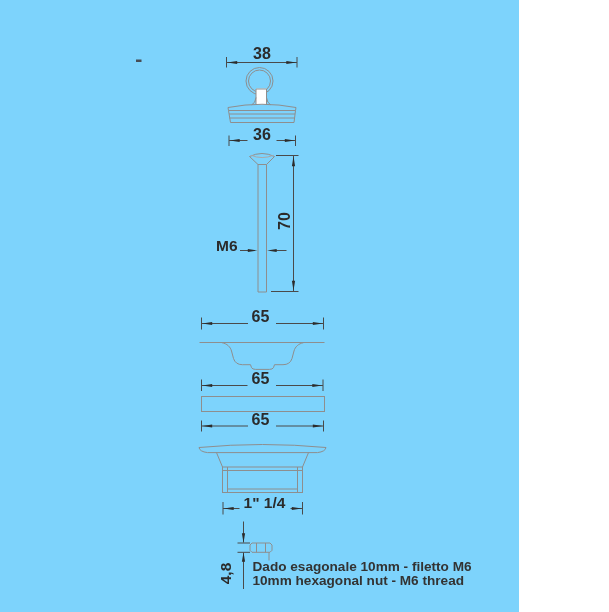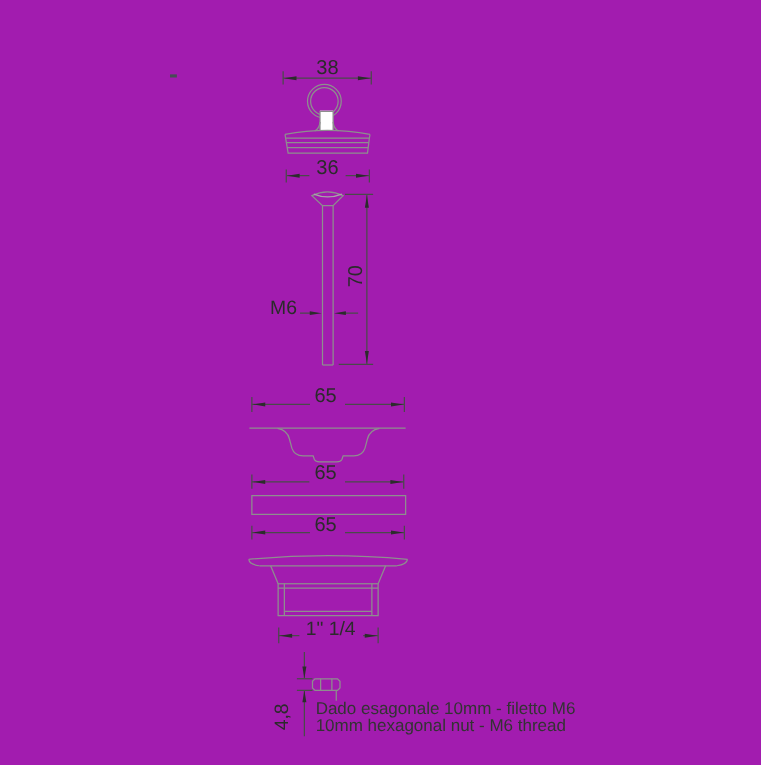--- a/index.html
+++ b/index.html
@@ -1,17 +1,17 @@
 <!DOCTYPE html>
 <html><head>
 <meta charset="utf-8">
 <style>
   html,body{margin:0;padding:0;background:#ffffff;}
-  .stage{position:relative;width:609px;height:612px;background:#a21caf;overflow:hidden;
-         font-family:"Liberation Sans", sans-serif;}
+  .stage{position:relative;width:519px;height:612px;background:#7dd3fc;overflow:hidden;
+         font-family:"Liberation Sans", sans-serif;font-weight:bold;}
   svg{display:block;}
   .part-stroke{stroke:#8e8e8e;stroke-width:1;fill:none;}
   .part-stroke-lt{stroke:#a8a8a8;stroke-width:1;fill:none;}
   .dim-stroke{stroke:#4a4a4a;stroke-width:1;fill:none;}
   .arrow{fill:#2c2c2c;stroke:none;}
   .dim-text{fill:#2b2b2b;font-size:16px;}
   .dim-text-sm{fill:#2b2b2b;font-size:15.5px;}
   .note-text{fill:#333333;font-size:13.6px;}
 </style>
 </head>

